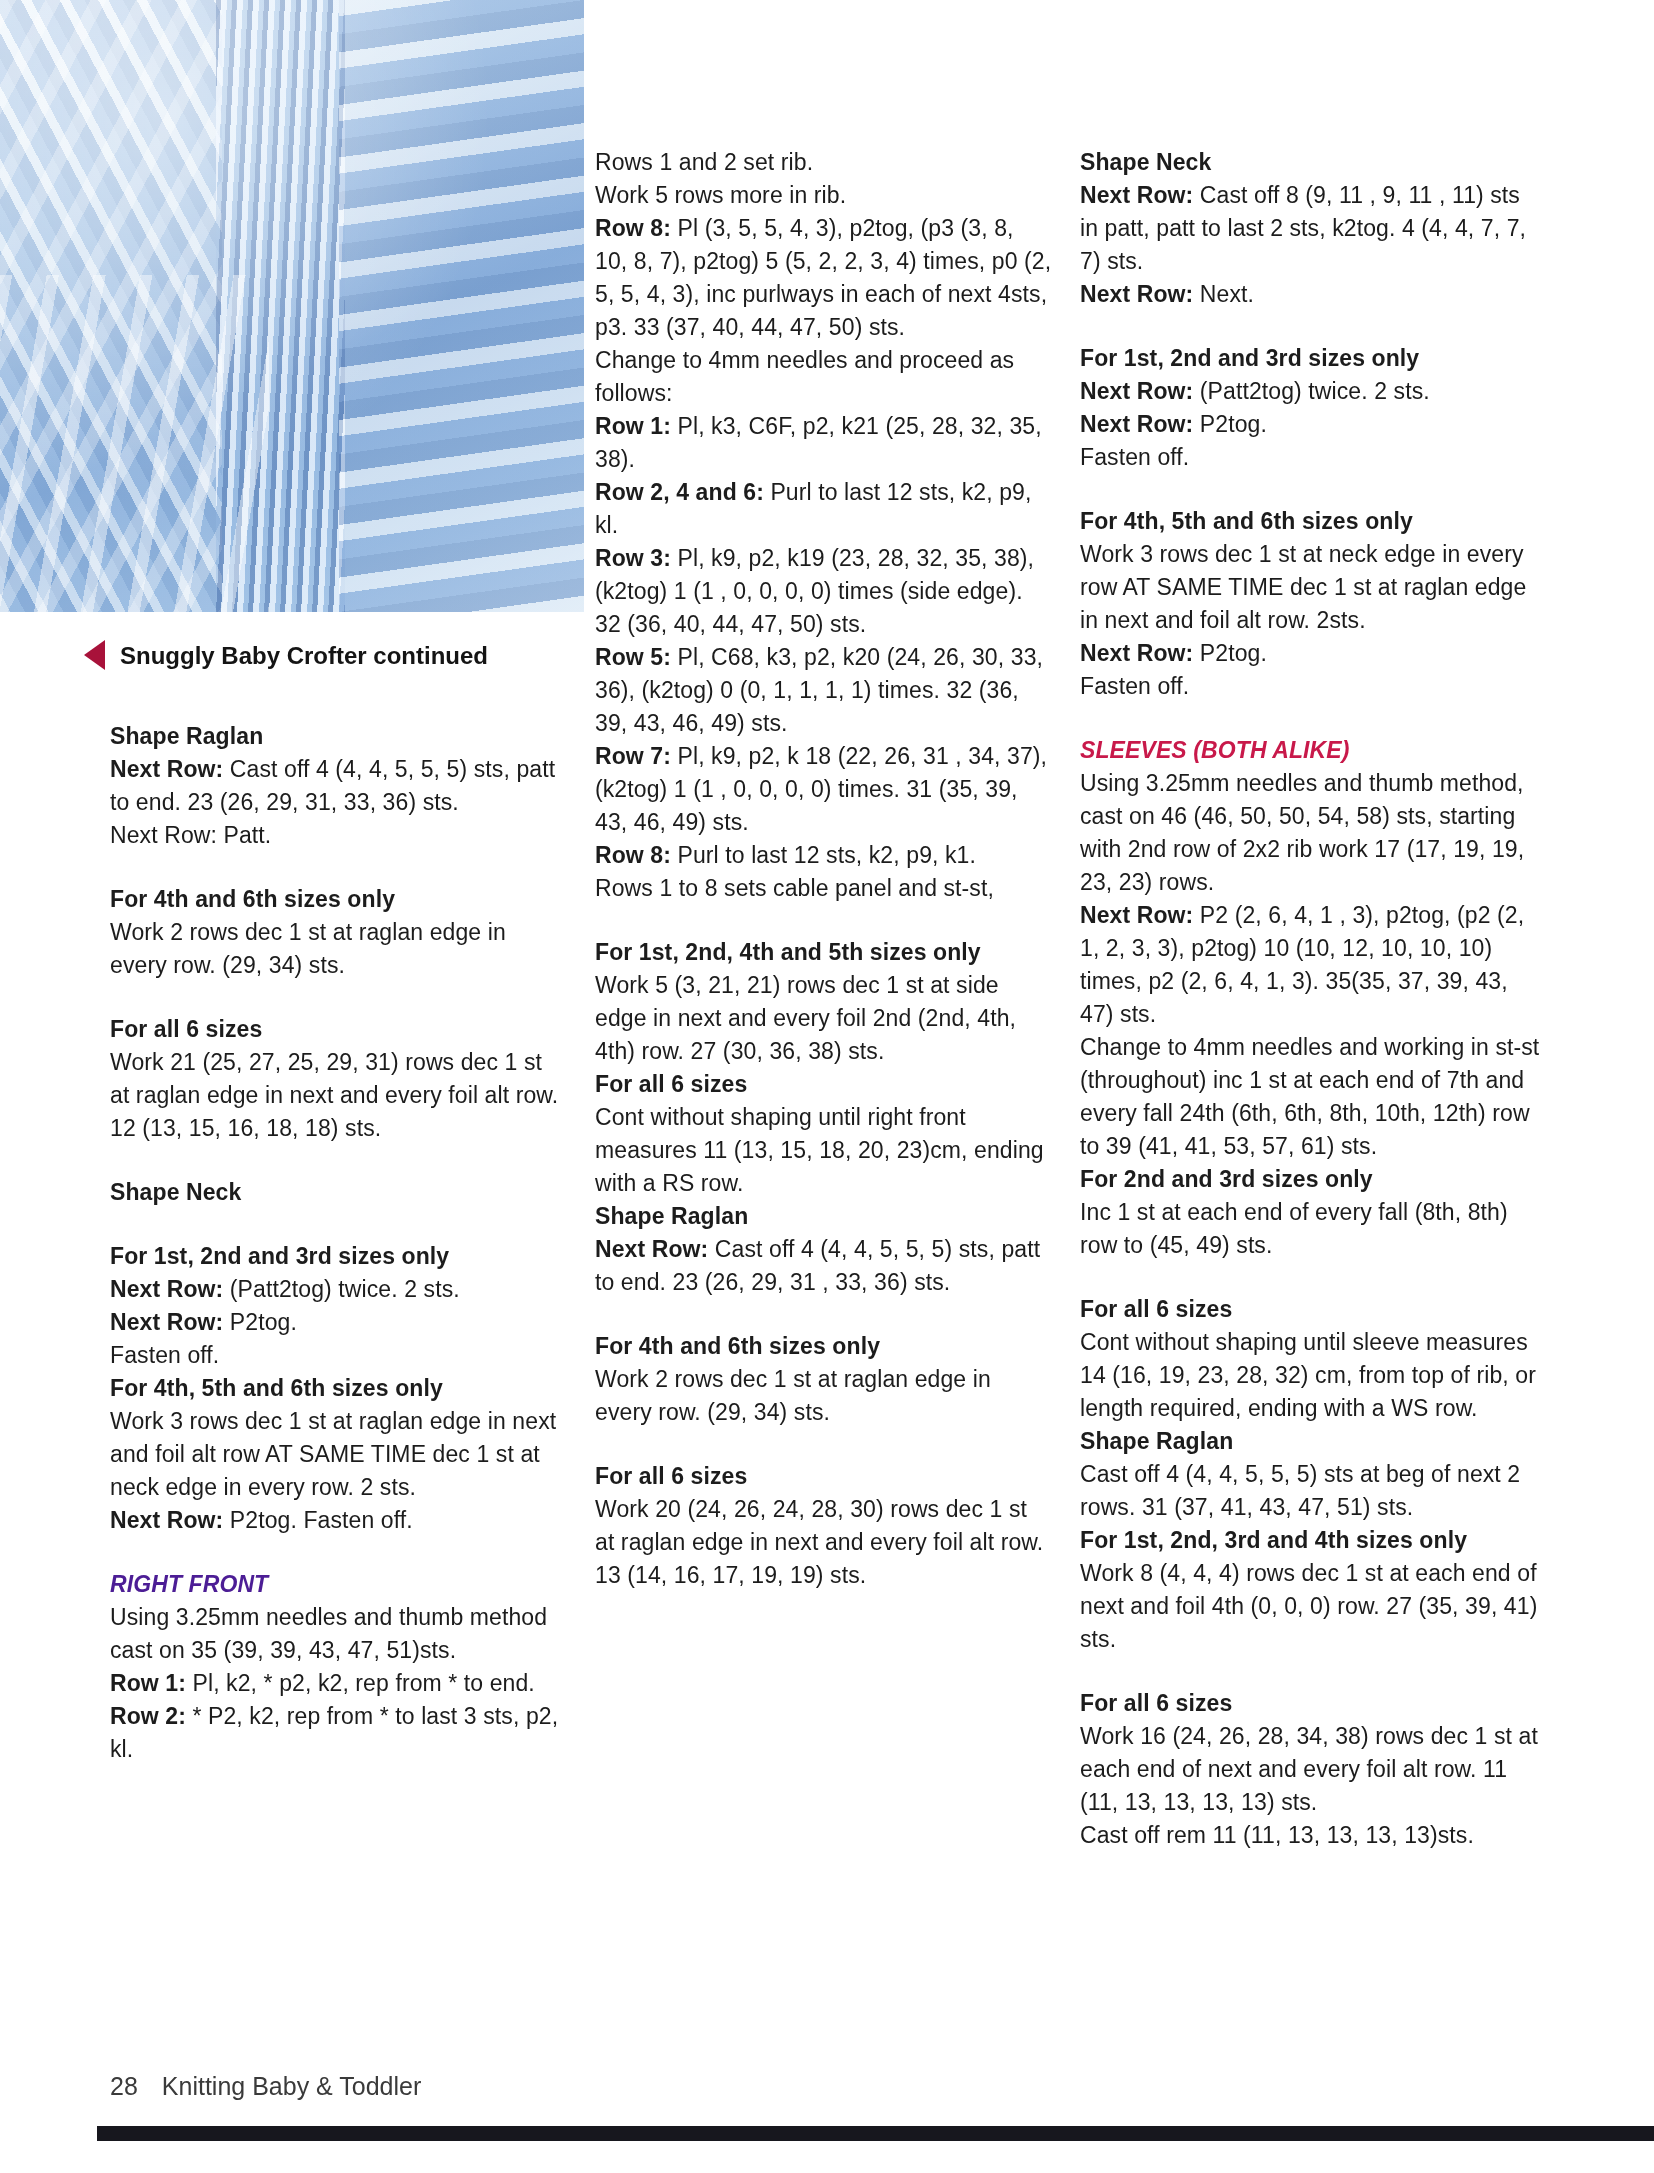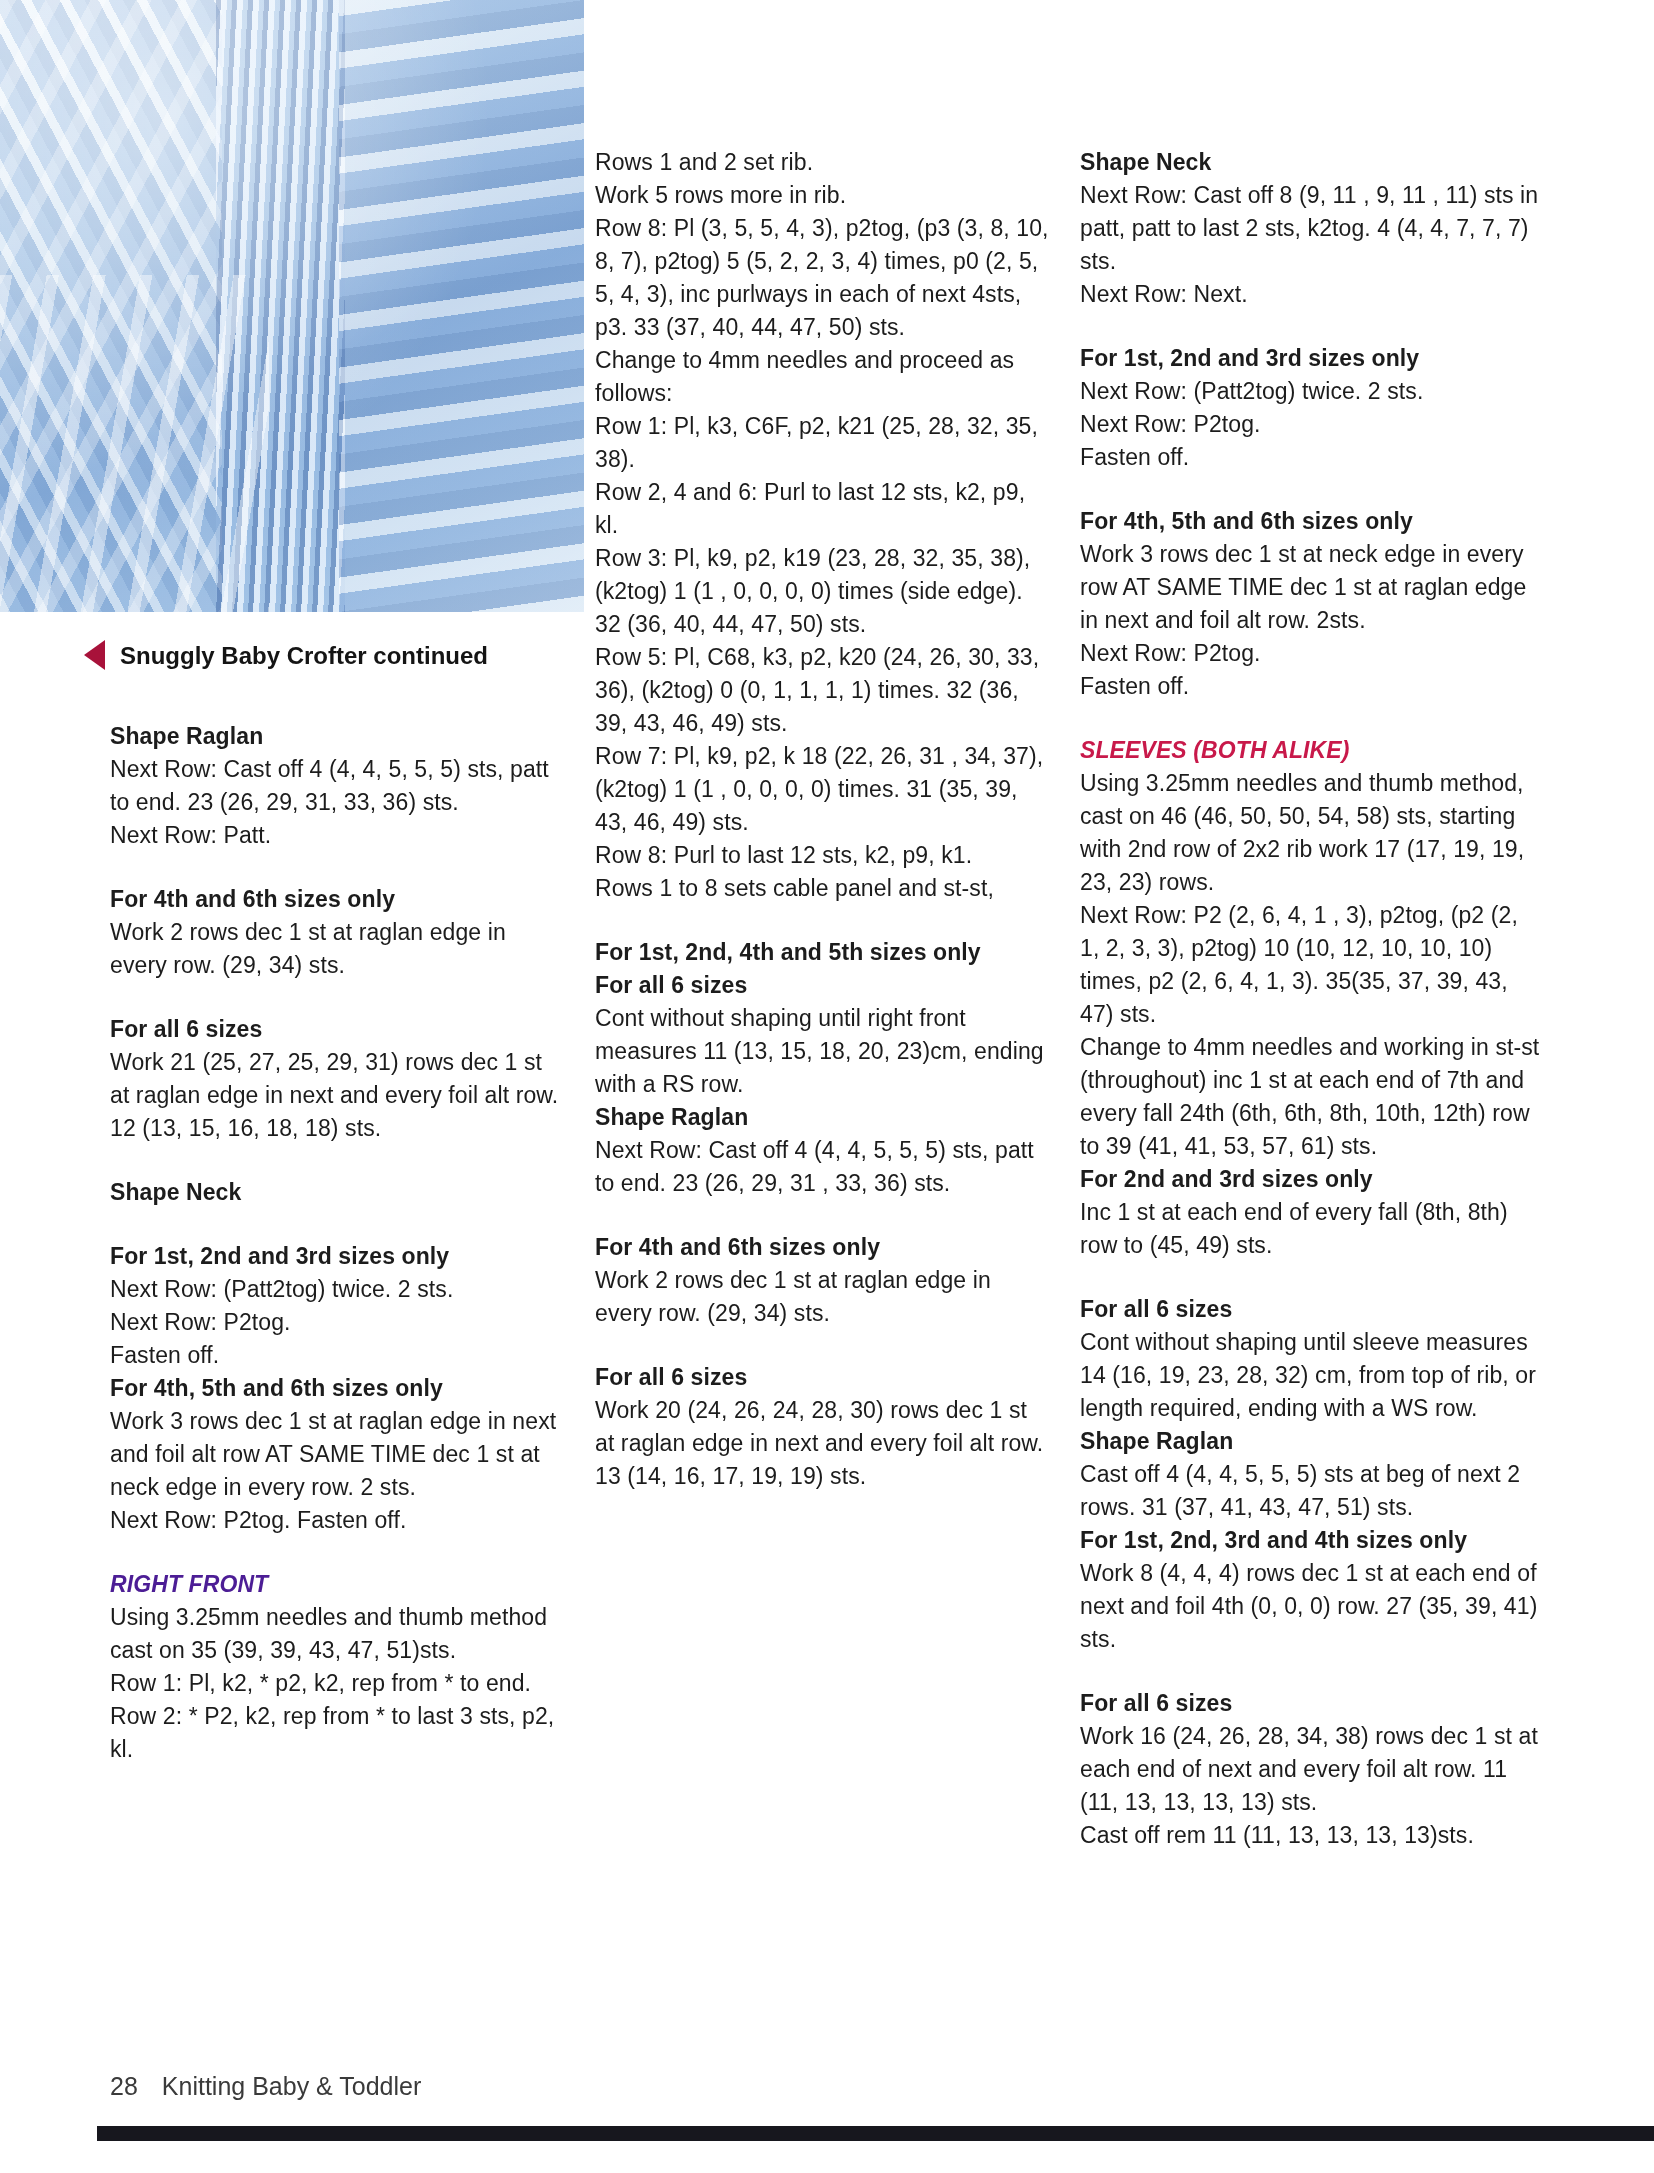--- a/index.html
+++ b/index.html
@@ -31,21 +31,21 @@
   .banner-text { font-weight:bold; font-size:24px; color:#141414; }
 
   
   .cols { position:absolute; top:146px; left:110px; display:grid;
     grid-template-columns:457px 457px 462px; column-gap:28px; }
   .col { font-size:23px; line-height:33px; color:#1c1c1c; letter-spacing:0.1px; }
   .col1 { padding-top:574px; }
   .h { font-weight:bold; }
   .redh { font-weight:bold;font-style:italic; }
   .gap { height:31px; }
-  .b { font-weight:normal; }
+  .b { font-weight:bold; }
   .p { margin:0; }
 
   
   .footer { position:absolute; left:110px; top:2072px; display:flex; align-items:baseline; gap:24px;
     font-size:25px; color:#3a3a3a; }
   .pagenum { color:#3a3a3a; }
   .footbar { position:absolute; left:97px; right:0; top:2126px; height:15px; }
 </style>
 </head>
 <body>
@@ -100,20 +100,21 @@
         <div class="p"><span>Change to 4mm needles and proceed as follows:</span></div>
         <div class="p"><span class="b">Row 1: </span><span>Pl, k3, C6F, p2, k21 (25, 28, 32, 35, 38).</span></div>
         <div class="p"><span class="b">Row 2, 4 and 6: </span><span>Purl to last 12 sts, k2, p9, kl.</span></div>
         <div class="p"><span class="b">Row 3: </span><span>Pl, k9, p2, k19 (23, 28, 32, 35, 38), (k2tog) 1 (1 , 0, 0, 0, 0) times (side edge). 32 (36, 40, 44, 47, 50) sts.</span></div>
         <div class="p"><span class="b">Row 5: </span><span>Pl, C68, k3, p2, k20 (24, 26, 30, 33, 36), (k2tog) 0 (0, 1, 1, 1, 1) times. 32 (36, 39, 43, 46, 49) sts.</span></div>
         <div class="p"><span class="b">Row 7: </span><span>Pl, k9, p2, k 18 (22, 26, 31 , 34, 37), (k2tog) 1 (1 , 0, 0, 0, 0) times. 31 (35, 39, 43, 46, 49) sts.</span></div>
         <div class="p"><span class="b">Row 8: </span><span>Purl to last 12 sts, k2, p9, k1.</span></div>
         <div class="p"><span>Rows 1 to 8 sets cable panel and st-st,</span></div>
         <div class="gap"></div>
         <div class="h">For 1st, 2nd, 4th and 5th sizes only</div>
+        <div class="p"><span>Work 5 (3, 21, 21) rows dec 1 st at side edge in next and every foil 2nd (2nd, 4th, 4th) row. 27 (30, 36, 38) sts.</span></div>
         <div class="h">For all 6 sizes</div>
         <div class="p"><span>Cont without shaping until right front measures 11 (13, 15, 18, 20, 23)cm, ending with a RS row.</span></div>
         <div class="h">Shape Raglan</div>
         <div class="p"><span class="b">Next Row: </span><span>Cast off 4 (4, 4, 5, 5, 5) sts, patt to end. 23 (26, 29, 31 , 33, 36) sts.</span></div>
         <div class="gap"></div>
         <div class="h">For 4th and 6th sizes only</div>
         <div class="p"><span>Work 2 rows dec 1 st at raglan edge in every row. (29, 34) sts.</span></div>
         <div class="gap"></div>
         <div class="h">For all 6 sizes</div>
         <div class="p"><span>Work 20 (24, 26, 24, 28, 30) rows dec 1 st at raglan edge in next and every foil alt row. 13 (14, 16, 17, 19, 19) sts.</span></div>

